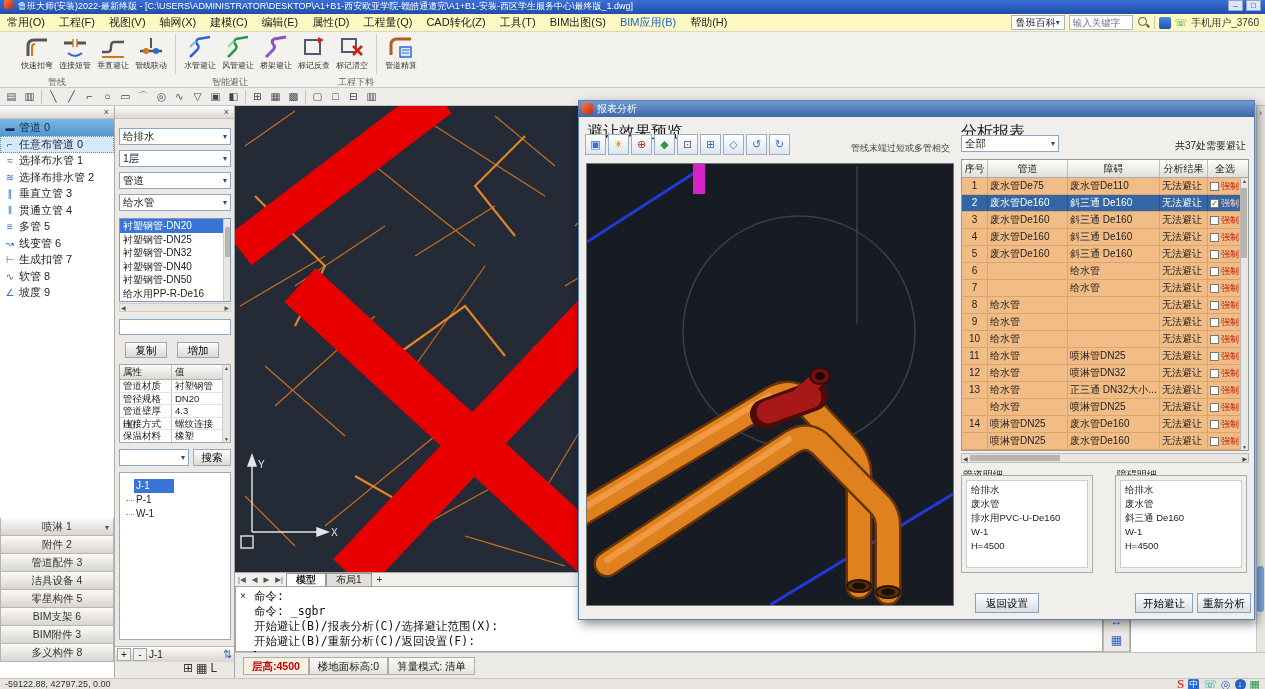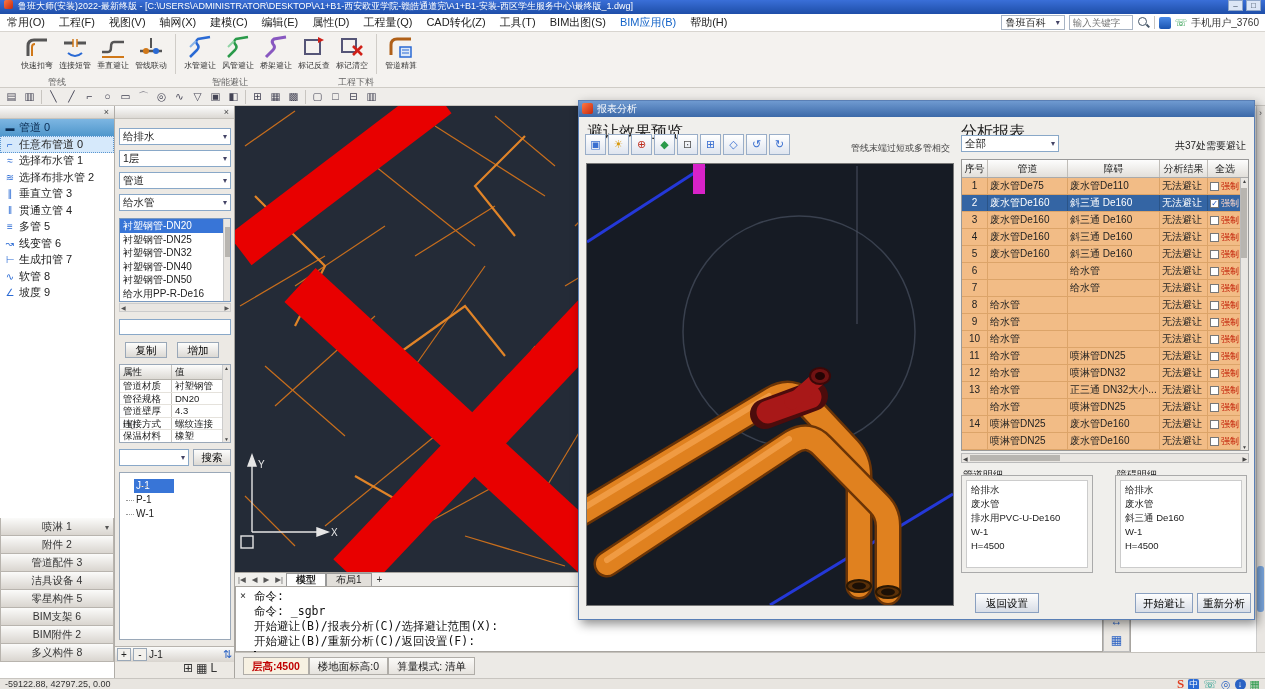--- a/index.html
+++ b/index.html
@@ -4,25 +4,25 @@
 <style>
 *{margin:0;padding:0;box-sizing:border-box}
 body{font-family:"Liberation Sans","DejaVu Sans",sans-serif}
 .app{position:relative;width:1265px;height:689px;background:#ece9e4;overflow:hidden;font-size:11px;color:#222}
 
 .titlebar{position:absolute;left:0;top:0;width:100%;height:14px;background:linear-gradient(#3a6fd8,#1e4ea8);color:#fff;font-size:9px;display:flex;align-items:flex-start;padding:0 4px;gap:5px;white-space:nowrap;overflow:hidden}
 .applogo{width:9px;height:9px;border-radius:2px;background:linear-gradient(135deg,#ff7840,#c42810);flex:none}
 .wbtns{margin-left:auto;display:flex;gap:3px;flex:none}
 .wbtn{width:15px;height:11px;background:#dce6f6;color:#234;font-size:8px;line-height:10px;text-align:center;border:1px solid #8fa6c8}
 
-.menubar{position:absolute;left:0;top:14px;width:100%;height:18px;background:#ffffff;border-bottom:1px solid #d8d5d0;display:flex;align-items:center;font-size:11px}
+.menubar{position:absolute;left:0;top:14px;width:100%;height:18px;background:#fef9c3;border-bottom:1px solid #d8d5d0;display:flex;align-items:center;font-size:11px}
 .menu-item{padding:0 7px;line-height:17px;color:#222}
 .menu-item.active{color:#1464c8}
 .mright{margin-left:auto;display:flex;align-items:center;gap:4px;padding-right:6px}
-.encbox{display:flex;align-items:center;gap:10px;border:1px solid #a8b4c4;background:#fff;height:15px;padding:0 4px;font-size:10px}
+.encbox{display:flex;align-items:center;border:1px solid #a8b4c4;background:#fff;height:15px;padding:0 4px;font-size:10px}
 .ddarrow{font-size:8px;color:#446}
 .searchin{width:64px;height:15px;border:1px solid #a8b4c4;font-size:9.5px;padding:0 3px;color:#888;font-family:"Liberation Sans",sans-serif}
 .mag{width:13px;height:13px;position:relative;display:inline-block}
 .mag::before{content:"";position:absolute;left:1px;top:1px;width:7px;height:7px;border:1.5px solid #456;border-radius:50%}
 .mag::after{content:"";position:absolute;left:9px;top:9px;width:4px;height:1.5px;background:#456;transform:rotate(45deg)}
 .msep{width:1px;height:13px;background:#c8c5c0}
 .appicon{width:12px;height:12px;border-radius:2px;background:linear-gradient(#4a8ae8,#1a54b0)}
 .usertxt{font-size:10px;color:#333}
 .phoneglyph{color:#2a9a4a;font-size:10px}
 
@@ -440,21 +440,21 @@
         <span class="ic">∠</span>
         <span>坡度 9</span>
       </div>
     <div class="cats">
       <div class="cat"><span>喷淋 1</span><span class="chev">▾</span></div>
       <div class="cat"><span>附件 2</span></div>
       <div class="cat"><span>管道配件 3</span></div>
       <div class="cat"><span>洁具设备 4</span></div>
       <div class="cat"><span>零星构件 5</span></div>
       <div class="cat"><span>BIM支架 6</span></div>
-      <div class="cat"><span>BIM附件 2</span></div>
+      <div class="cat"><span>BIM附件 3</span></div>
       <div class="cat"><span>多义构件 8</span></div>
     </div>
   </div>
 
   <div class="propspanel">
     <div class="panelhead">
       <span class="phx">×</span>
     </div>
     <div class="dd" style="left:4px;top:22px;width:112px">
         <span>给排水</span>

